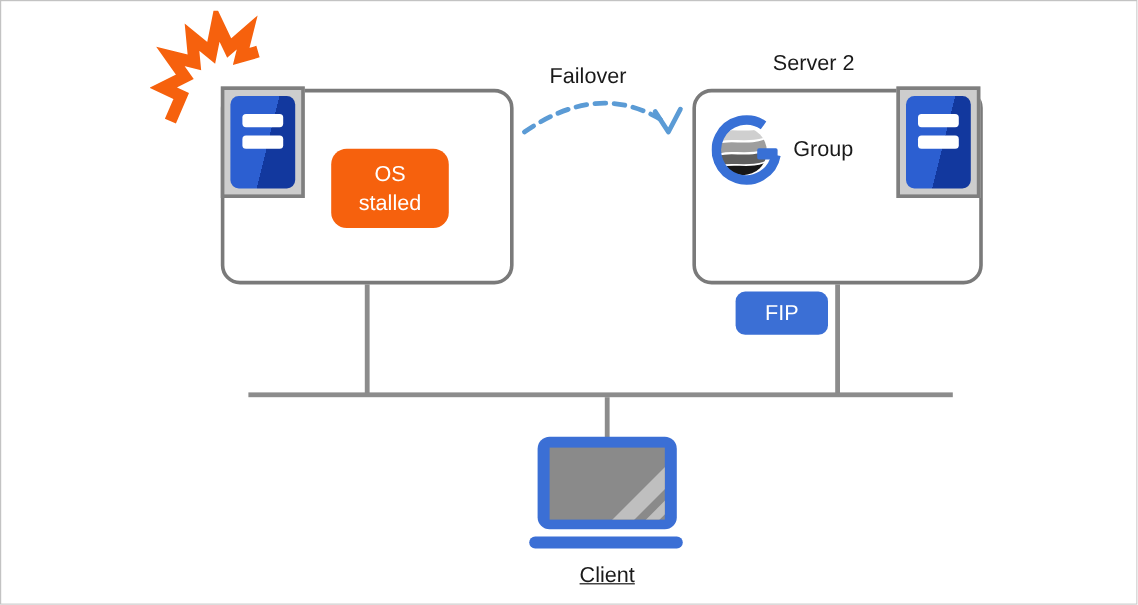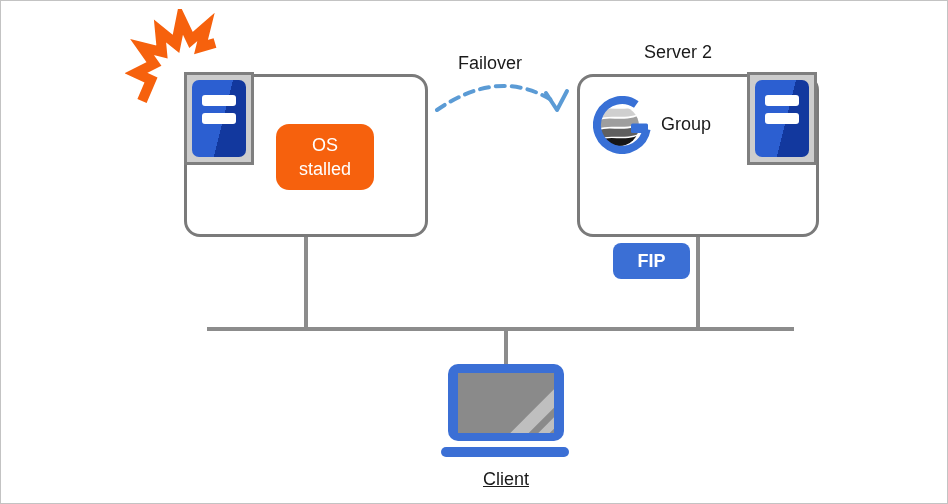--- a/index.html
+++ b/index.html
@@ -26,21 +26,21 @@
 
   
   .status-badge{position:absolute;left:275px;top:107px;width:98px;height:66px;
                 background:#f6610d;border-radius:13px;color:#fff;font-size:18px;
                 line-height:24px;display:flex;flex-direction:column;
                 align-items:center;justify-content:center;margin-top:16px;}
 
   
   .fip-badge{position:absolute;left:612px;top:242px;width:77px;height:36px;
              background:#3b6fd5;border-radius:8px;color:#fff;font-size:18px;
-             display:flex;align-items:center;justify-content:center;font-weight:bold;}
+             display:flex;align-items:center;justify-content:center;}
 
   
   .line{position:absolute;background:#8c8c8c;}
 
   
   .laptop-frame{position:absolute;left:447px;top:363px;width:116px;height:77px;
                 background:#3b6fd5;border-radius:10px;}
   .laptop-screen{position:absolute;left:10px;top:9px;width:96px;height:60px;
                  background:#8a8a8a;overflow:hidden;}
   .laptop-screen .stripe1,.laptop-screen .stripe2{position:absolute;background:#bfbfbf;

